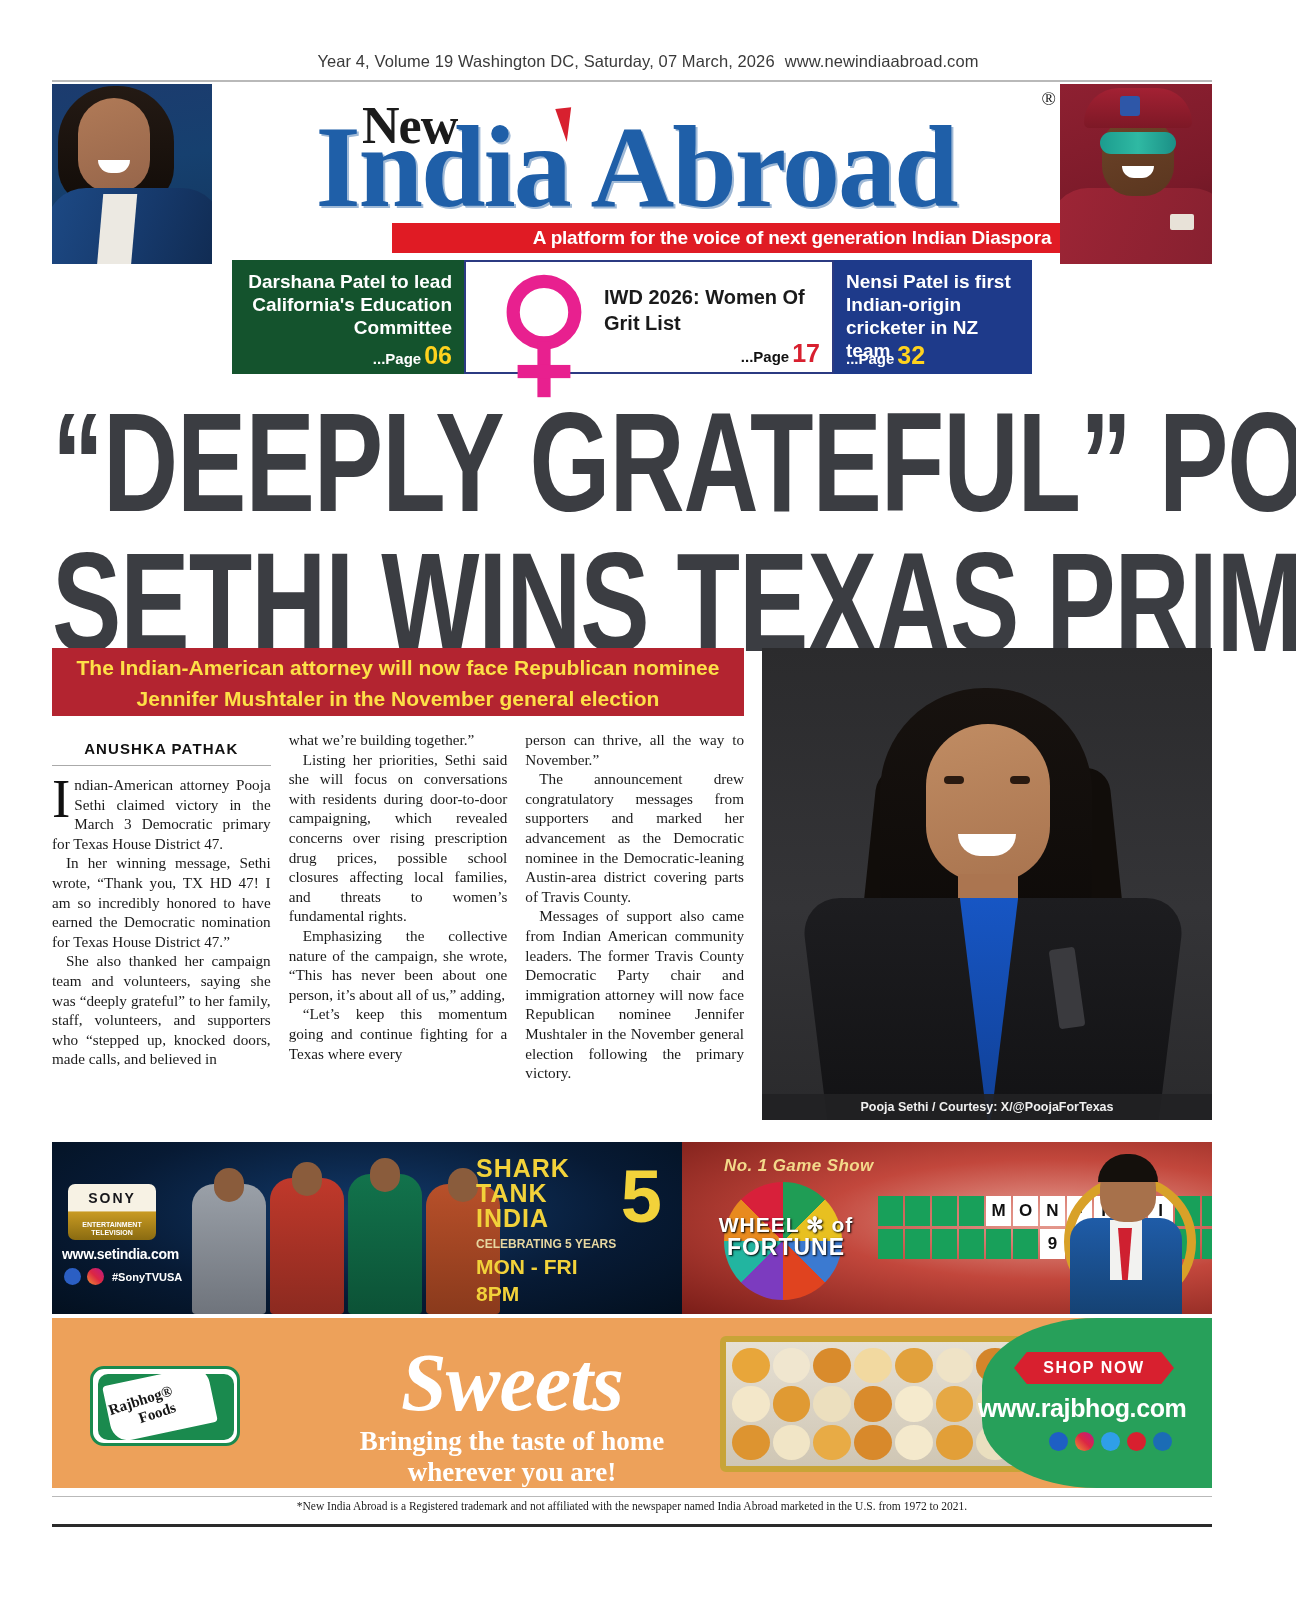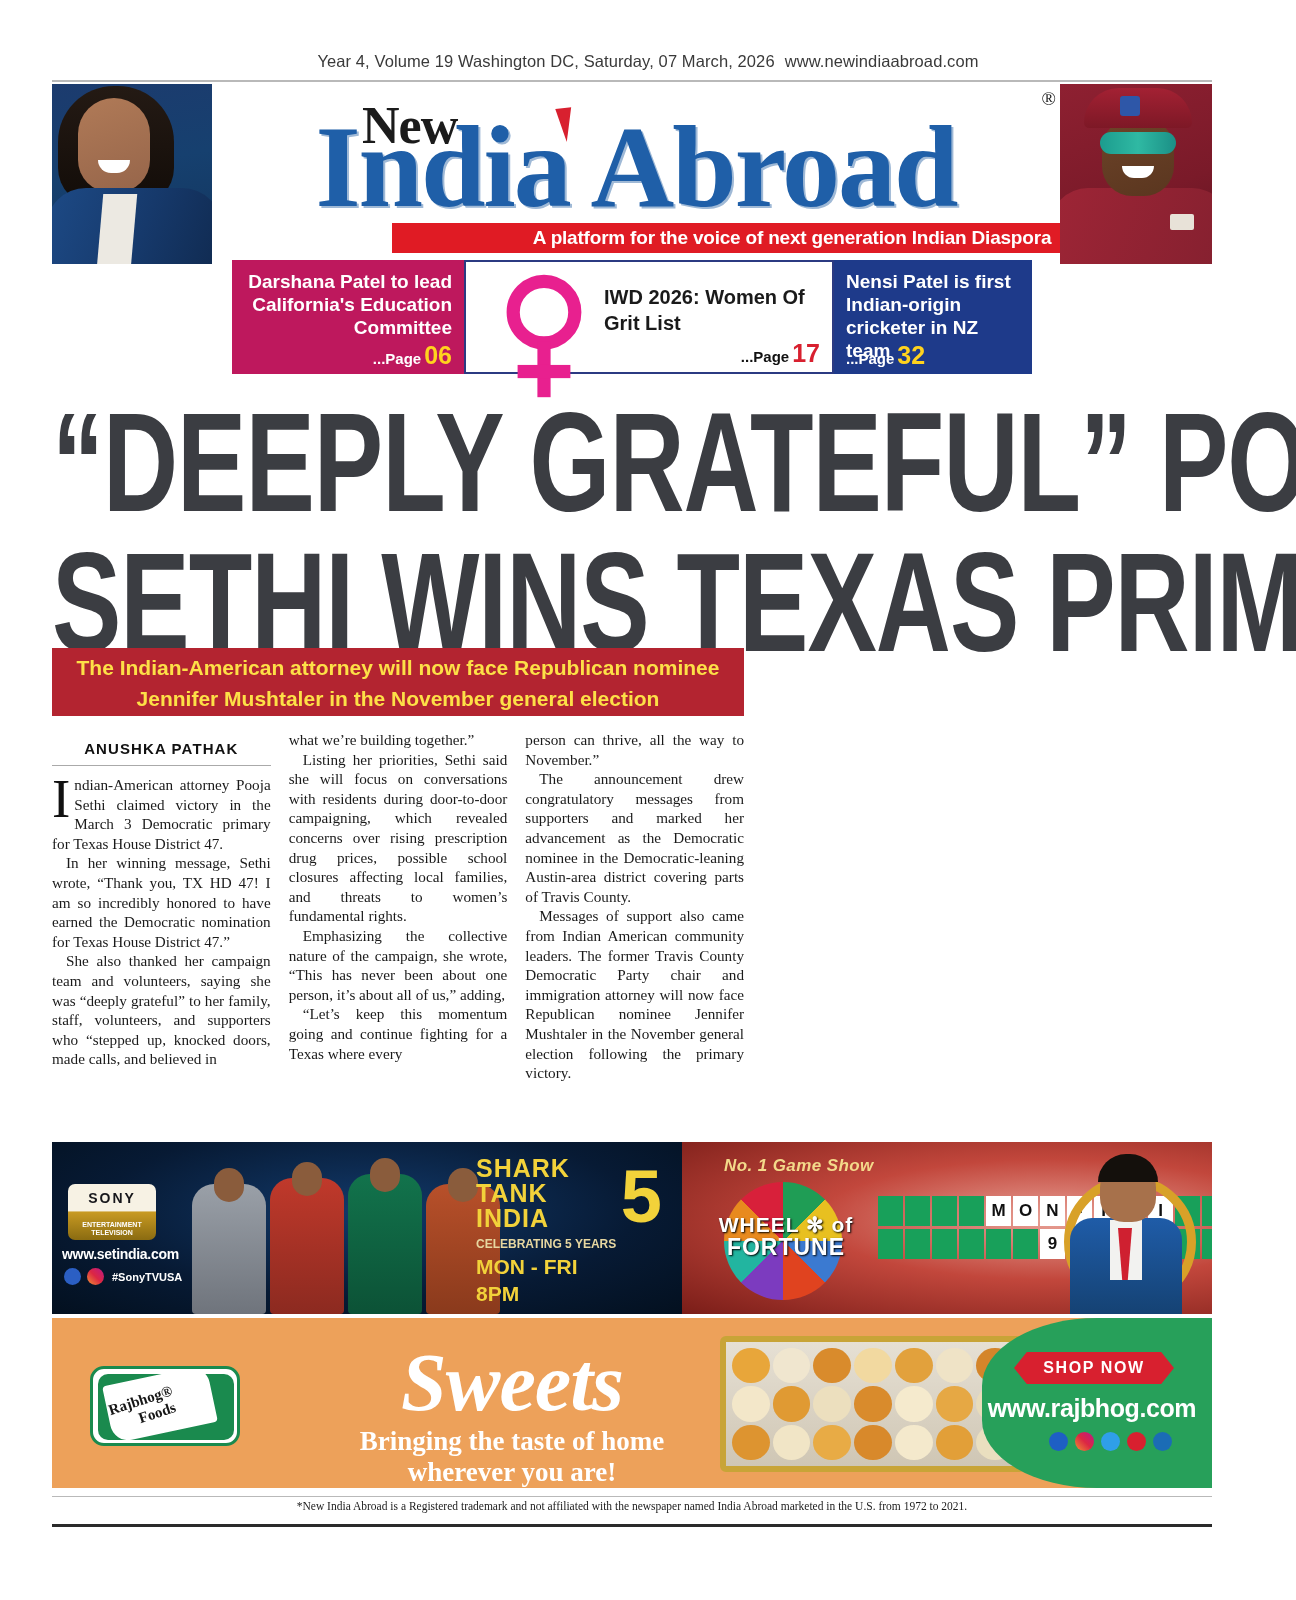--- a/index.html
+++ b/index.html
@@ -130,21 +130,21 @@
 
   
   .teasers {
     position: absolute; left: 232px; top: 260px; width: 800px; height: 114px;
     display: flex;
   }
   .teaser {
     position: relative; height: 114px; padding: 10px 12px 0 12px;
     color: #fff; font-weight: 700; line-height: 23px; font-size: 19px;
   }
-  .t-red { width: 232px; background: #be185d; text-align: right; }
+  .t-red { width: 232px; background: #14532d; text-align: right; }
   .t-white { width: 370px; background: #fff; border: 2px solid #2b3a82; display: flex; align-items: flex-start; }
   .t-blue { width: 198px; background: #1e3a8a; text-align: left; }
   .pagetag {
     position: absolute; right: 12px; bottom: 4px;
     font-size: 15px; font-weight: 700; color: #fff;
   }
   .t-white .pagetag { color: #111; }
   .pagenum { font-size: 25px; margin-left: 3px; }
   .t-red .pagenum { color: #ffd21e; }
   .t-white .pagenum { color: #d8202f; }
@@ -434,21 +434,21 @@
     position: absolute; right: 0; top: 0; width: 230px; height: 170px;
     background: #27a05a; border-radius: 50% 0 0 50%/ 40% 0 0 40%;
   }
   .shopnow {
     position: absolute; right: 38px; top: 34px; width: 160px; height: 32px;
     background: #d8202f; color: #fff; text-align: center; line-height: 32px;
     font-size: 16px; font-weight: 700; letter-spacing: 1.6px;
     clip-path: polygon(8% 0, 92% 0, 100% 50%, 92% 100%, 8% 100%, 0 50%);
   }
   .rajurl {
-    position: absolute; right: 6px; top: 76px; width: 228px; text-align: center;
+    position: absolute; right: 6px; top: 76px; width: 228px; 
     color: #fff; font-size: 25px; font-weight: 700; letter-spacing: -.4px;
   }
   .raj-social {
     position: absolute; right: 40px; top: 114px; display: flex; gap: 7px;
   }
   .rs { width: 19px; height: 19px; border-radius: 50%; }
   .rs-fb { background: #1e5fc4; }
   .rs-ig { background: linear-gradient(45deg,#f09433,#dc2743,#bc1888); }
   .rs-tw { background: #2f9fe8; }
   .rs-pi { background: #d8202f; }
@@ -555,20 +555,35 @@
       <p>Emphasizing the collective nature of the campaign, she wrote, “This has never been about one person, it’s about all of us,” adding,</p>
       <p>“Let’s keep this momentum going and continue fighting for a Texas where every</p>
     </div>
     <div class="col c3">
       <p>person can thrive, all the way to November.”</p>
       <p>The announcement drew congratulatory messages from supporters and marked her advancement as the Democratic nominee in the Democratic-leaning Austin-area district covering parts of Travis County.</p>
       <p>Messages of support also came from Indian American community leaders. The former Travis County Democratic Party chair and immigration attorney will now face Republican nominee Jennifer Mushtaler in the November general election following the primary victory.</p>
     </div>
   </div>
 
+  <div class="photo-main">
+    <div class="pm-hair-l"></div>
+      <div class="pm-hair-r"></div>
+    <div class="pm-hair"></div>
+    <div class="pm-face"></div>
+    <div class="pm-eye-l"></div>
+      <div class="pm-eye-r"></div>
+    <div class="pm-smile"></div>
+    <div class="pm-neck"></div>
+    <div class="pm-blouse"></div>
+    <div class="pm-jacket-l"></div>
+      <div class="pm-jacket-r"></div>
+    <div class="pm-lapel"></div>
+    <div class="caption">Pooja Sethi / Courtesy: X/@PoojaForTexas</div>
+  </div>
 
   <div class="ad-tv">
 
     <div class="ad-shark">
       <div class="shark-people">
         <div class="pers p1"></div>
           <div class="pers p2"></div>
         <div class="pers p3"></div>
           <div class="pers p4"></div>
       </div>

